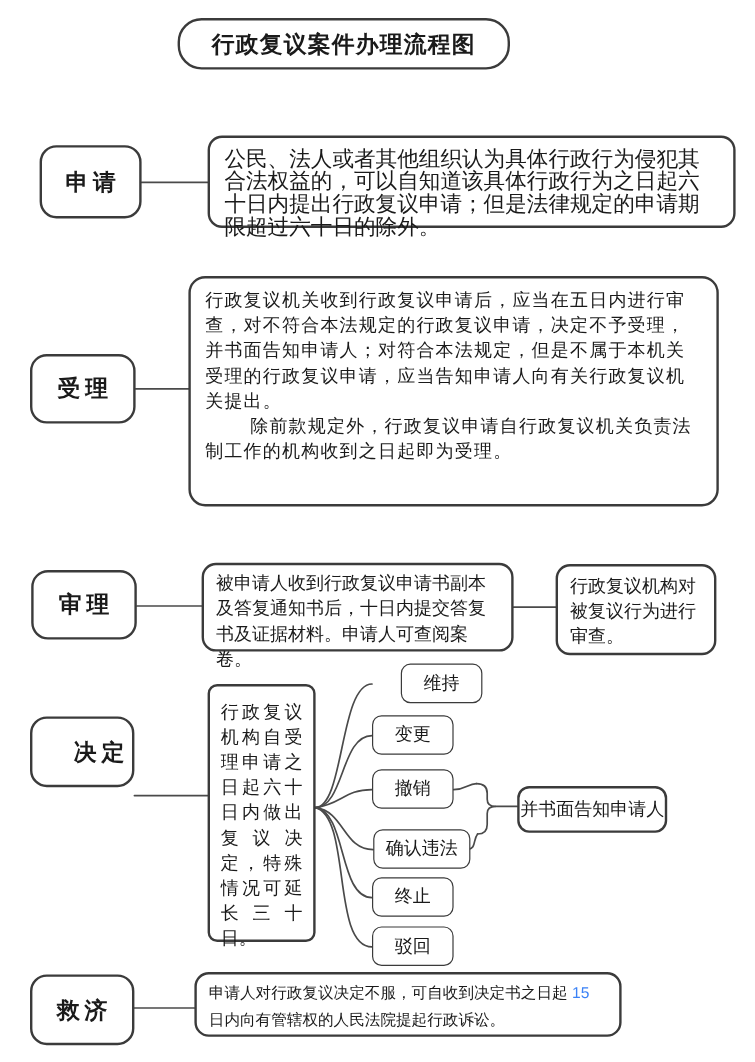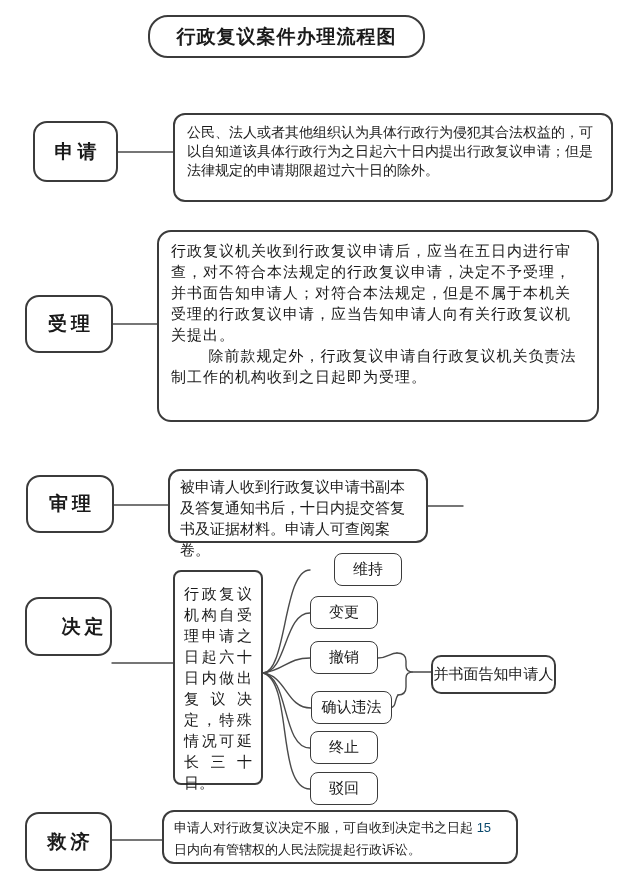--- a/index.html
+++ b/index.html
@@ -31,22 +31,22 @@
     font-size:19px;font-weight:bold;letter-spacing:4px;
     padding-left:4px;
   }
   .stage-apply   {left:33px;top:121px;width:85px;height:61px;}
   .stage-accept  {left:25px;top:295px;width:88px;height:58px;}
   .stage-review  {left:26px;top:475px;width:88px;height:58px;}
   .stage-decision{left:25px;top:597px;width:87px;height:59px;padding-left:32px;}
   .stage-relief  {left:25px;top:812px;width:87px;height:59px;}
   .desc-box{border-radius:12px;}
   .desc-apply{
-    left:173px;top:113px;width:440px;height:89px;
-    padding:8px 12px;font-size:14px;line-height:19px;
+    left:173px;top:113px;width:440px;height:77px;
+    padding:8px 12px;font-size:18px;line-height:19px;
   }
   .desc-accept{
     left:157px;top:230px;width:442px;height:192px;
     padding:8px 12px;font-size:15px;line-height:21px;letter-spacing:1px;
     border-radius:14px;
   }
   .desc-accept .para2{margin-top:0;text-indent:2.5em;}
   .desc-review{
     left:168px;top:469px;width:260px;height:74px;
     padding:5px 10px;font-size:15px;line-height:21px;
@@ -75,21 +75,21 @@
   .note-box{
     left:431px;top:655px;width:125px;height:39px;
     border-radius:10px;
     display:flex;align-items:center;justify-content:center;
     font-size:15px;
   }
   .desc-relief{
     left:162px;top:810px;width:356px;height:54px;
     padding:5px 10px;font-size:13px;line-height:22px;
   }
-  .num-blue{color:#0c4a6e;}
+  .num-blue{color:#3b82f6;}
 </style>
 </head>
 <body>
 
 <div id="canvas">
 
   <svg id="wires" viewBox="0 0 629 885" fill="none" stroke="#4a4a4a" stroke-width="1.4" stroke-linecap="round">
     <path d="M118,152 L173,152"></path>
     <path d="M113,324 L171,324"></path>
     <path d="M114,505 L168,505"></path>
@@ -117,20 +117,21 @@
   <div class="box stage-box stage-relief">救济</div>
 
   <div class="box desc-box desc-apply">公民、法人或者其他组织认为具体行政行为侵犯其合法权益的，可以自知道该具体行政行为之日起六十日内提出行政复议申请；但是法律规定的申请期限超过六十日的除外。</div>
 
   <div class="box desc-box desc-accept">
     <div class="para1">行政复议机关收到行政复议申请后，应当在五日内进行审查，对不符合本法规定的行政复议申请，决定不予受理，并书面告知申请人；对符合本法规定，但是不属于本机关受理的行政复议申请，应当告知申请人向有关行政复议机关提出。</div>
     <div class="para2">除前款规定外，行政复议申请自行政复议机关负责法制工作的机构收到之日起即为受理。</div>
   </div>
 
   <div class="box desc-box desc-review">被申请人收到行政复议申请书副本及答复通知书后，十日内提交答复书及证据材料。申请人可查阅案卷。</div>
+  <div class="box desc-box desc-review-side">行政复议机构对被复议行为进行审查。</div>
 
   <div class="box desc-box desc-decision">行政复议机构自受理申请之日起六十日内做出复议决定，特殊情况可延长三十日。</div>
   <div class="box outcome outcome-0">维持</div>
   <div class="box outcome outcome-1">变更</div>
   <div class="box outcome outcome-2">撤销</div>
   <div class="box outcome outcome-3">确认违法</div>
   <div class="box outcome outcome-4">终止</div>
   <div class="box outcome outcome-5">驳回</div>
   <div class="box note-box">并书面告知申请人</div>
 

